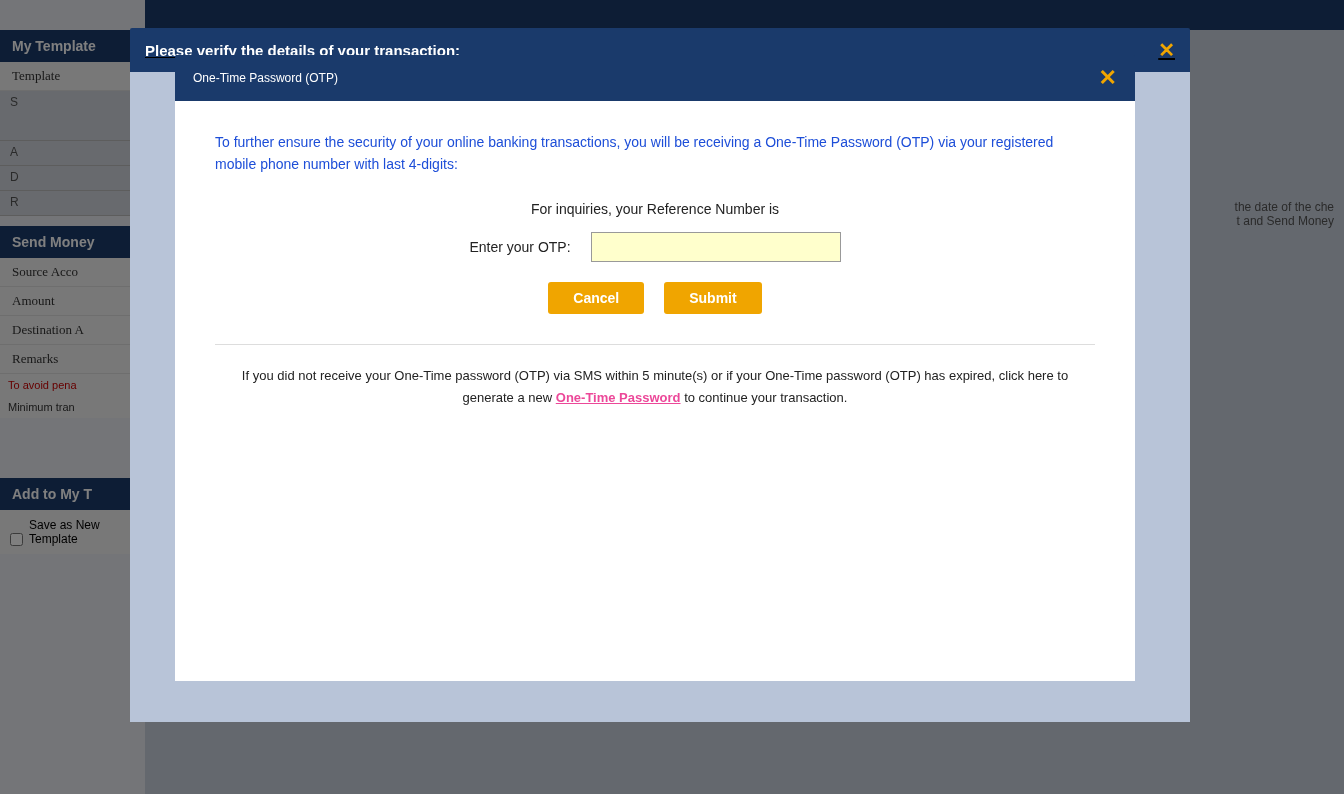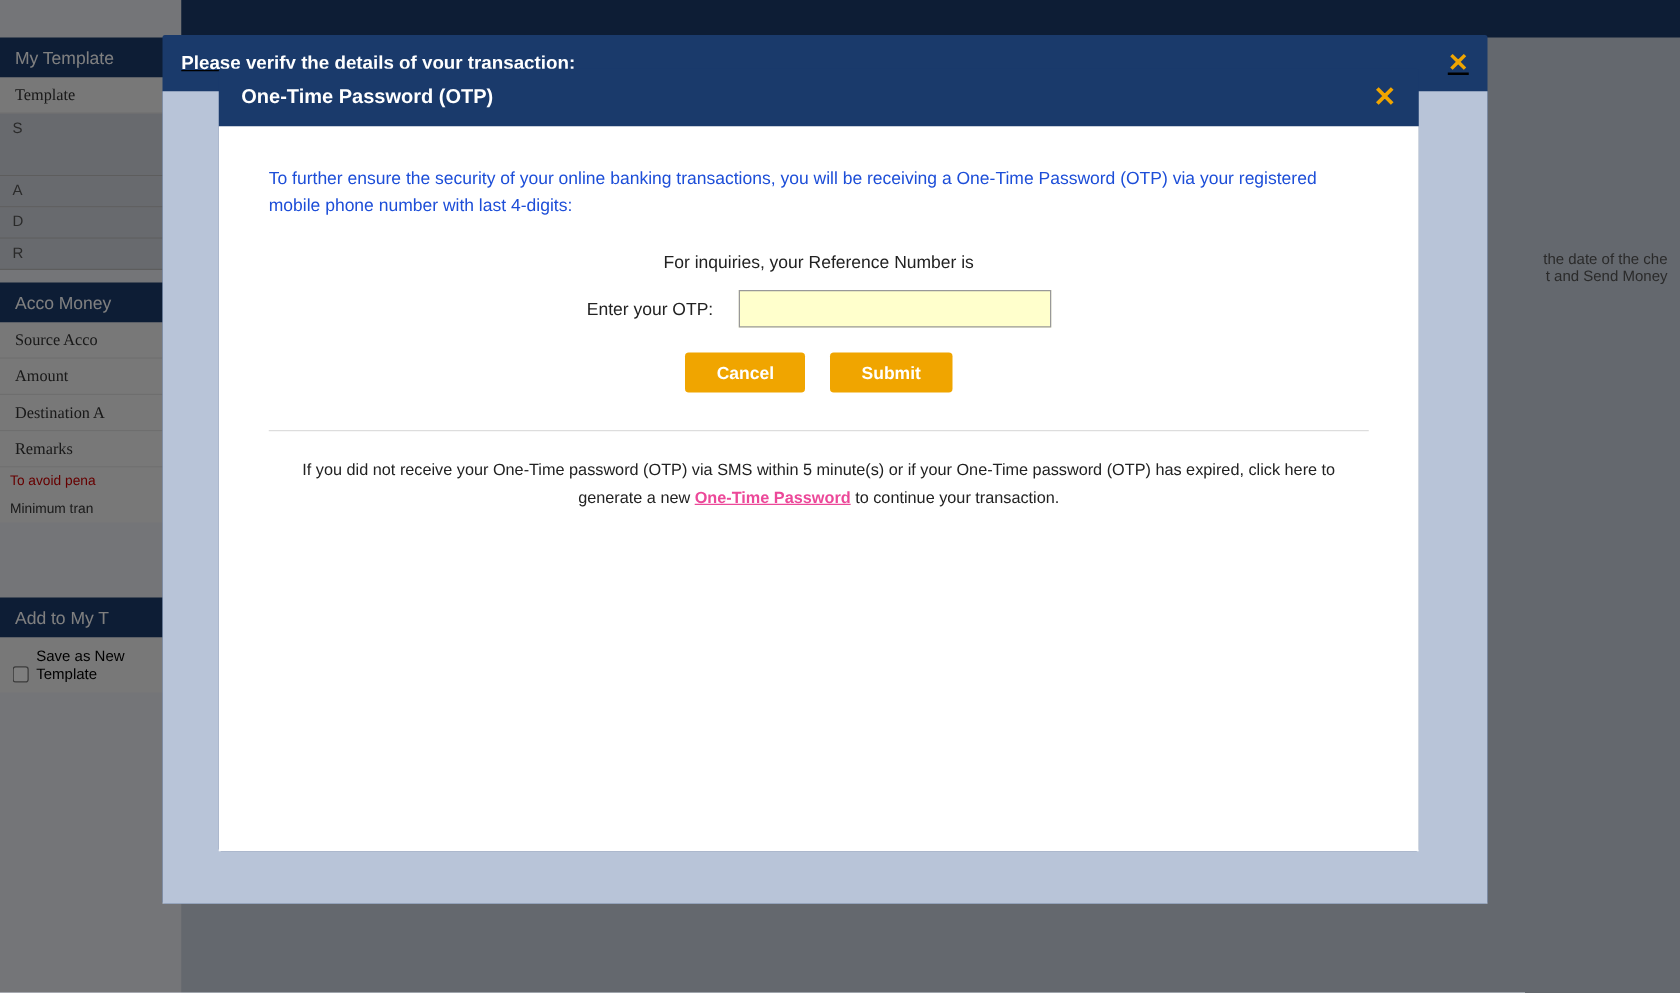--- a/index.html
+++ b/index.html
@@ -44,21 +44,21 @@
       top: 0; left: 0;
       width: 145px;
       height: 100%;
       background: #e8eaf0;
     }
 
     .bg-sidebar-section {
       background: #1a3a6b;
       color: #fff;
       font-size: 14px;
-      font-weight: normal;
+      font-weight: bold;
       padding: 8px 12px;
       margin-top: 0;
     }
 
     .bg-sidebar-item {
       color: #333;
       font-size: 13px;
       padding: 6px 12px;
       background: #f0f0f0;
       border-bottom: 1px solid #ddd;
@@ -136,22 +136,22 @@
 
     .modal-inner-header {
       display: flex;
       justify-content: space-between;
       align-items: center;
       padding: 10px 18px;
     }
 
     .modal-inner-title {
       color: #fff;
-      font-size: 16px;
-      font-weight: bold;
+      font-size: 12px;
+      font-weight: normal;
     }
 
     .modal-inner-close {
       color: #f0a500;
       font-size: 22px;
       font-weight: bold;
       cursor: pointer;
     }
 
     .modal-inner-body {
@@ -257,21 +257,21 @@
   <div class="bg-sidebar">
     <div style="margin-top:30px;">
       <div class="bg-sidebar-section">My Template</div>
       <div class="bg-sidebar-item">Template</div>
       <div style="height: 50px; background: #d0d4dc; border-bottom: 1px solid #bbb; font-size:12px; padding:4px 10px; color:#555;">S</div>
       <div style="height: 25px; background: #d0d4dc; border-bottom: 1px solid #bbb; font-size:12px; padding:4px 10px; color:#555;">A</div>
       <div style="height: 25px; background: #d0d4dc; border-bottom: 1px solid #bbb; font-size:12px; padding:4px 10px; color:#555;">D</div>
       <div style="height: 25px; background: #d0d4dc; border-bottom: 1px solid #bbb; font-size:12px; padding:4px 10px; color:#555;">R</div>
     </div>
     <div style="margin-top: 10px;">
-      <div class="bg-sidebar-section">Acco Money</div>
+      <div class="bg-sidebar-section">Send Money</div>
       <div class="bg-sidebar-item">Source Acco</div>
       <div class="bg-sidebar-item">Amount</div>
       <div class="bg-sidebar-item">Destination A</div>
       <div class="bg-sidebar-item">Remarks</div>
       <div style="font-size:11px; color:#c00; padding:5px 8px; background:#f0f0f0;">To avoid pena</div>
       <div style="font-size:11px; color:#333; padding:5px 8px; background:#f0f0f0;">Minimum tran</div>
     </div>
     <div style="margin-top: 60px;">
       <div class="bg-sidebar-section">Add to My T</div>
       <div style="display:flex; align-items:flex-end; gap:6px; padding:8px 10px; background:#f0f0f0; font-size:12px;">

